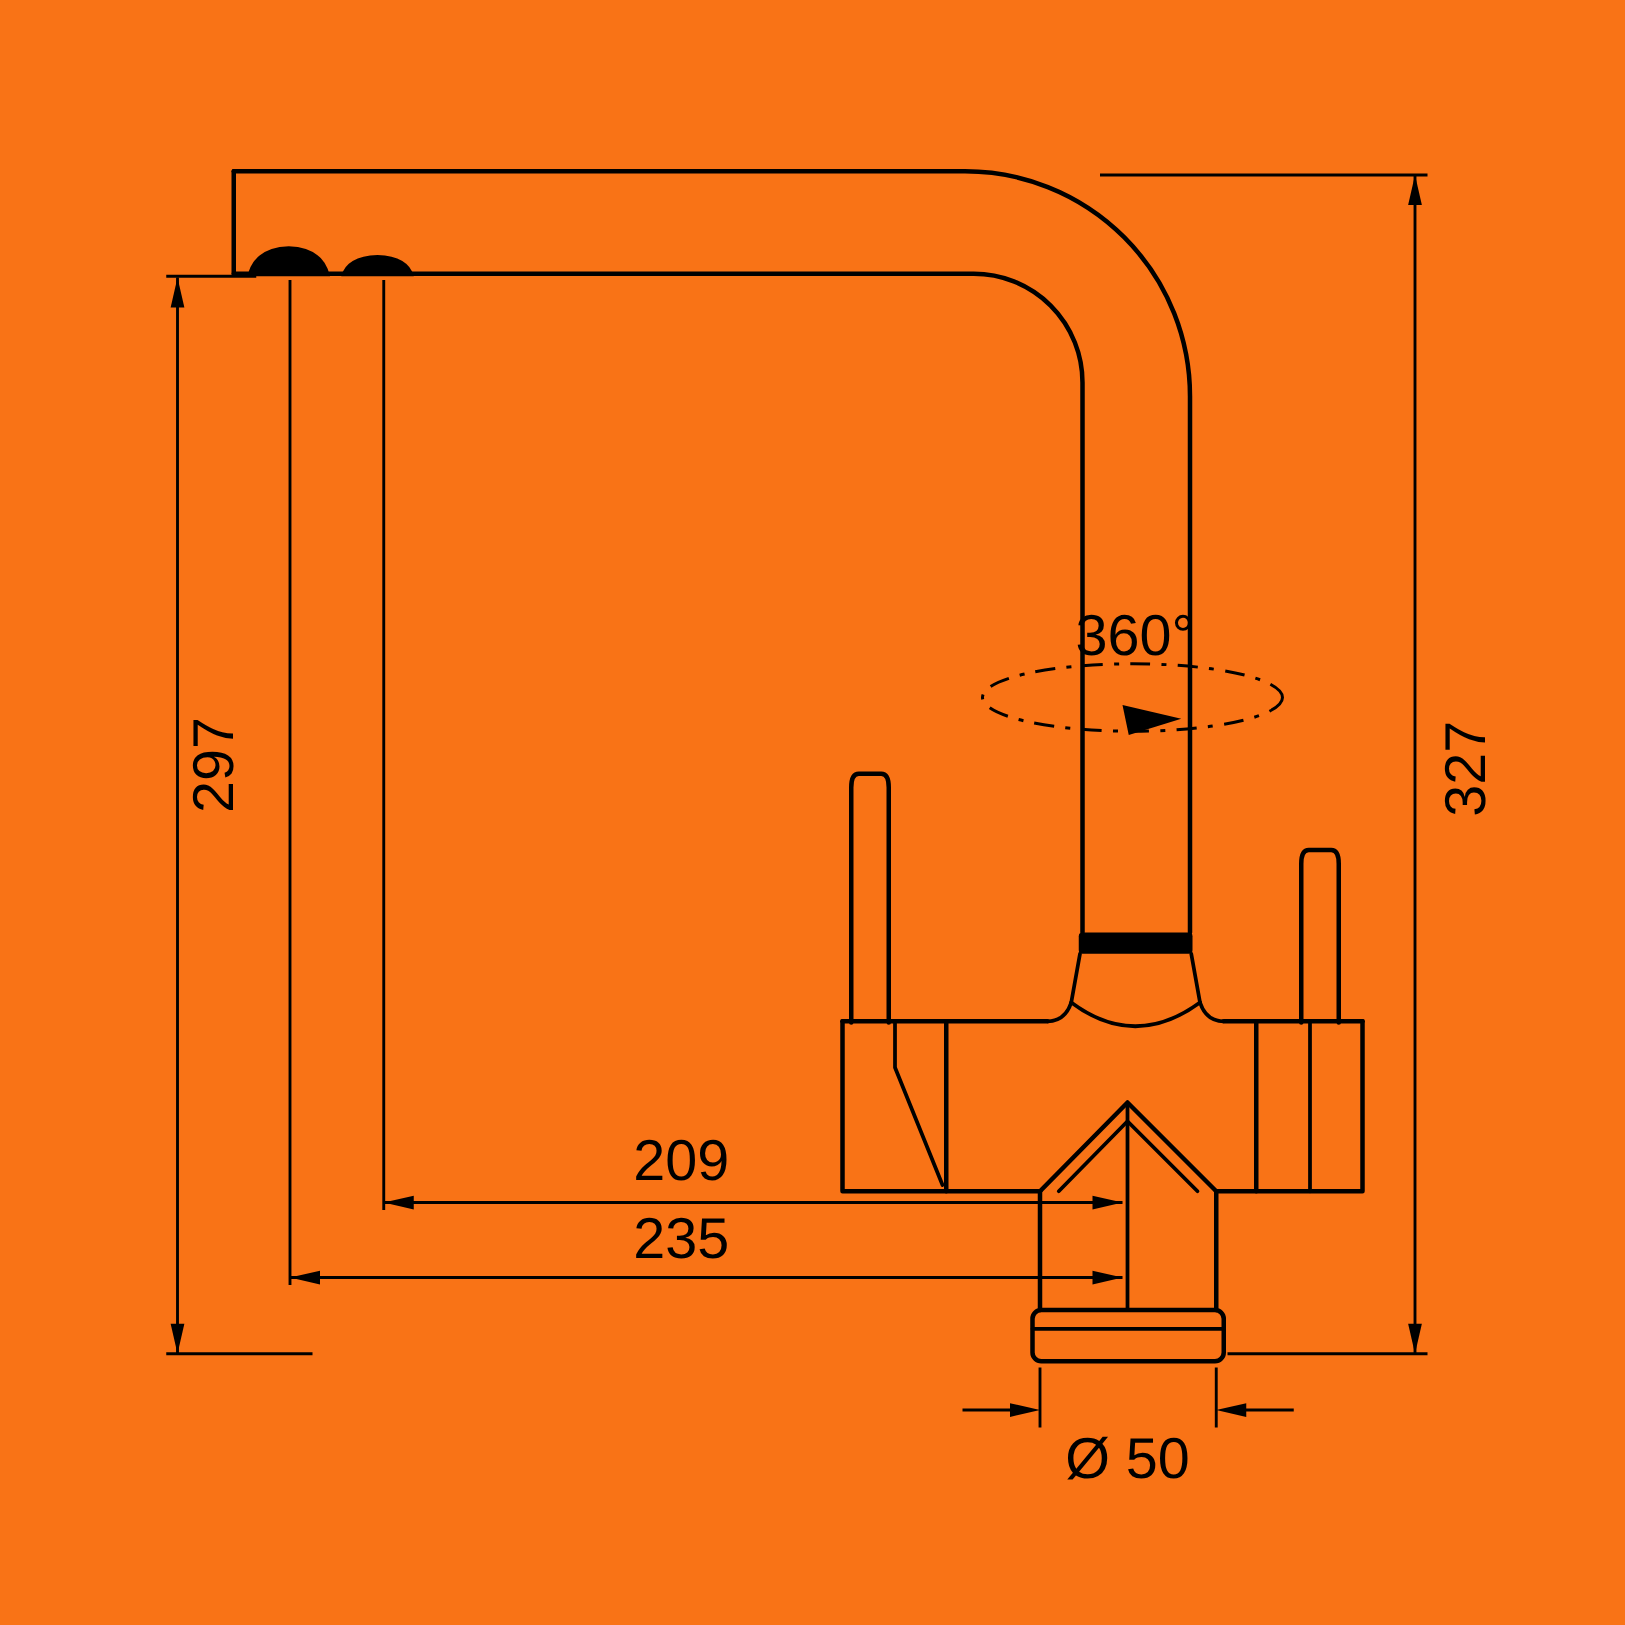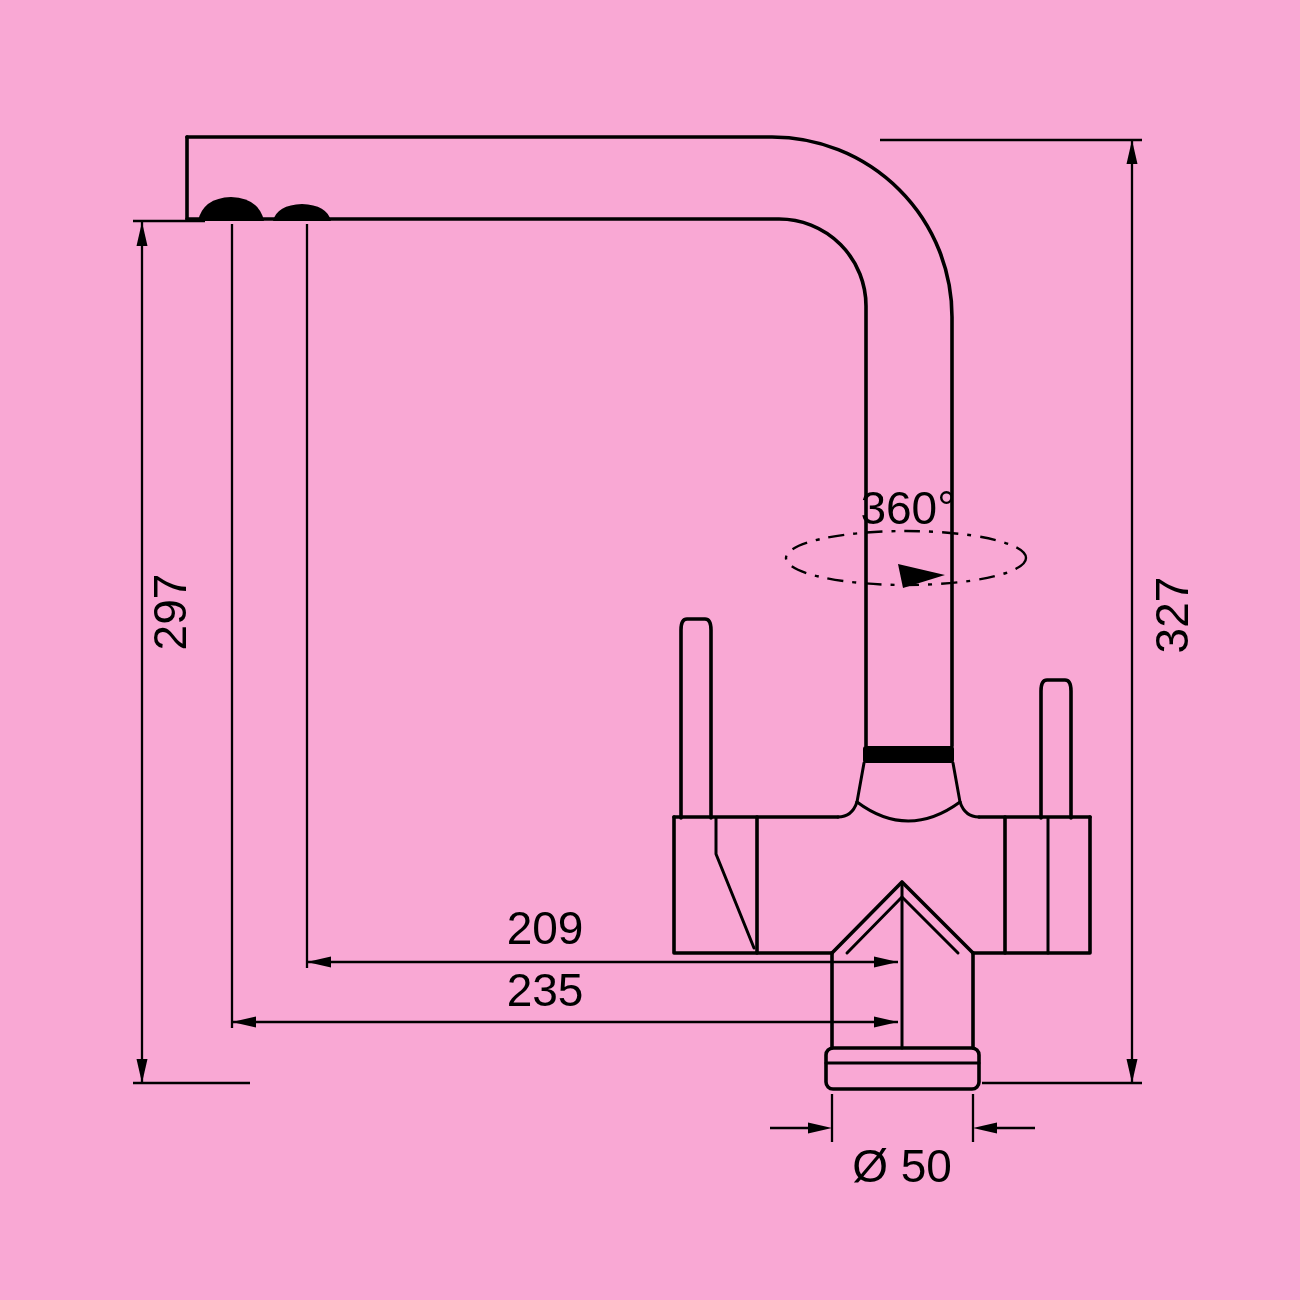--- a/index.html
+++ b/index.html
@@ -4,21 +4,21 @@
 <style>
   html, body {
     margin: 0;
     padding: 0;
     background: #ffffff;
   }
   .canvas {
     position: relative;
     width: 1300px;
     height: 1300px;
-    background: #f9a8d4;
+    background: #f97316;
     overflow: hidden;
   }
   svg {
     display: block;
   }
   text {
     font-family: "Liberation Sans", "DejaVu Sans", sans-serif;
     font-size: 46px;
     fill: #000000;
   }

